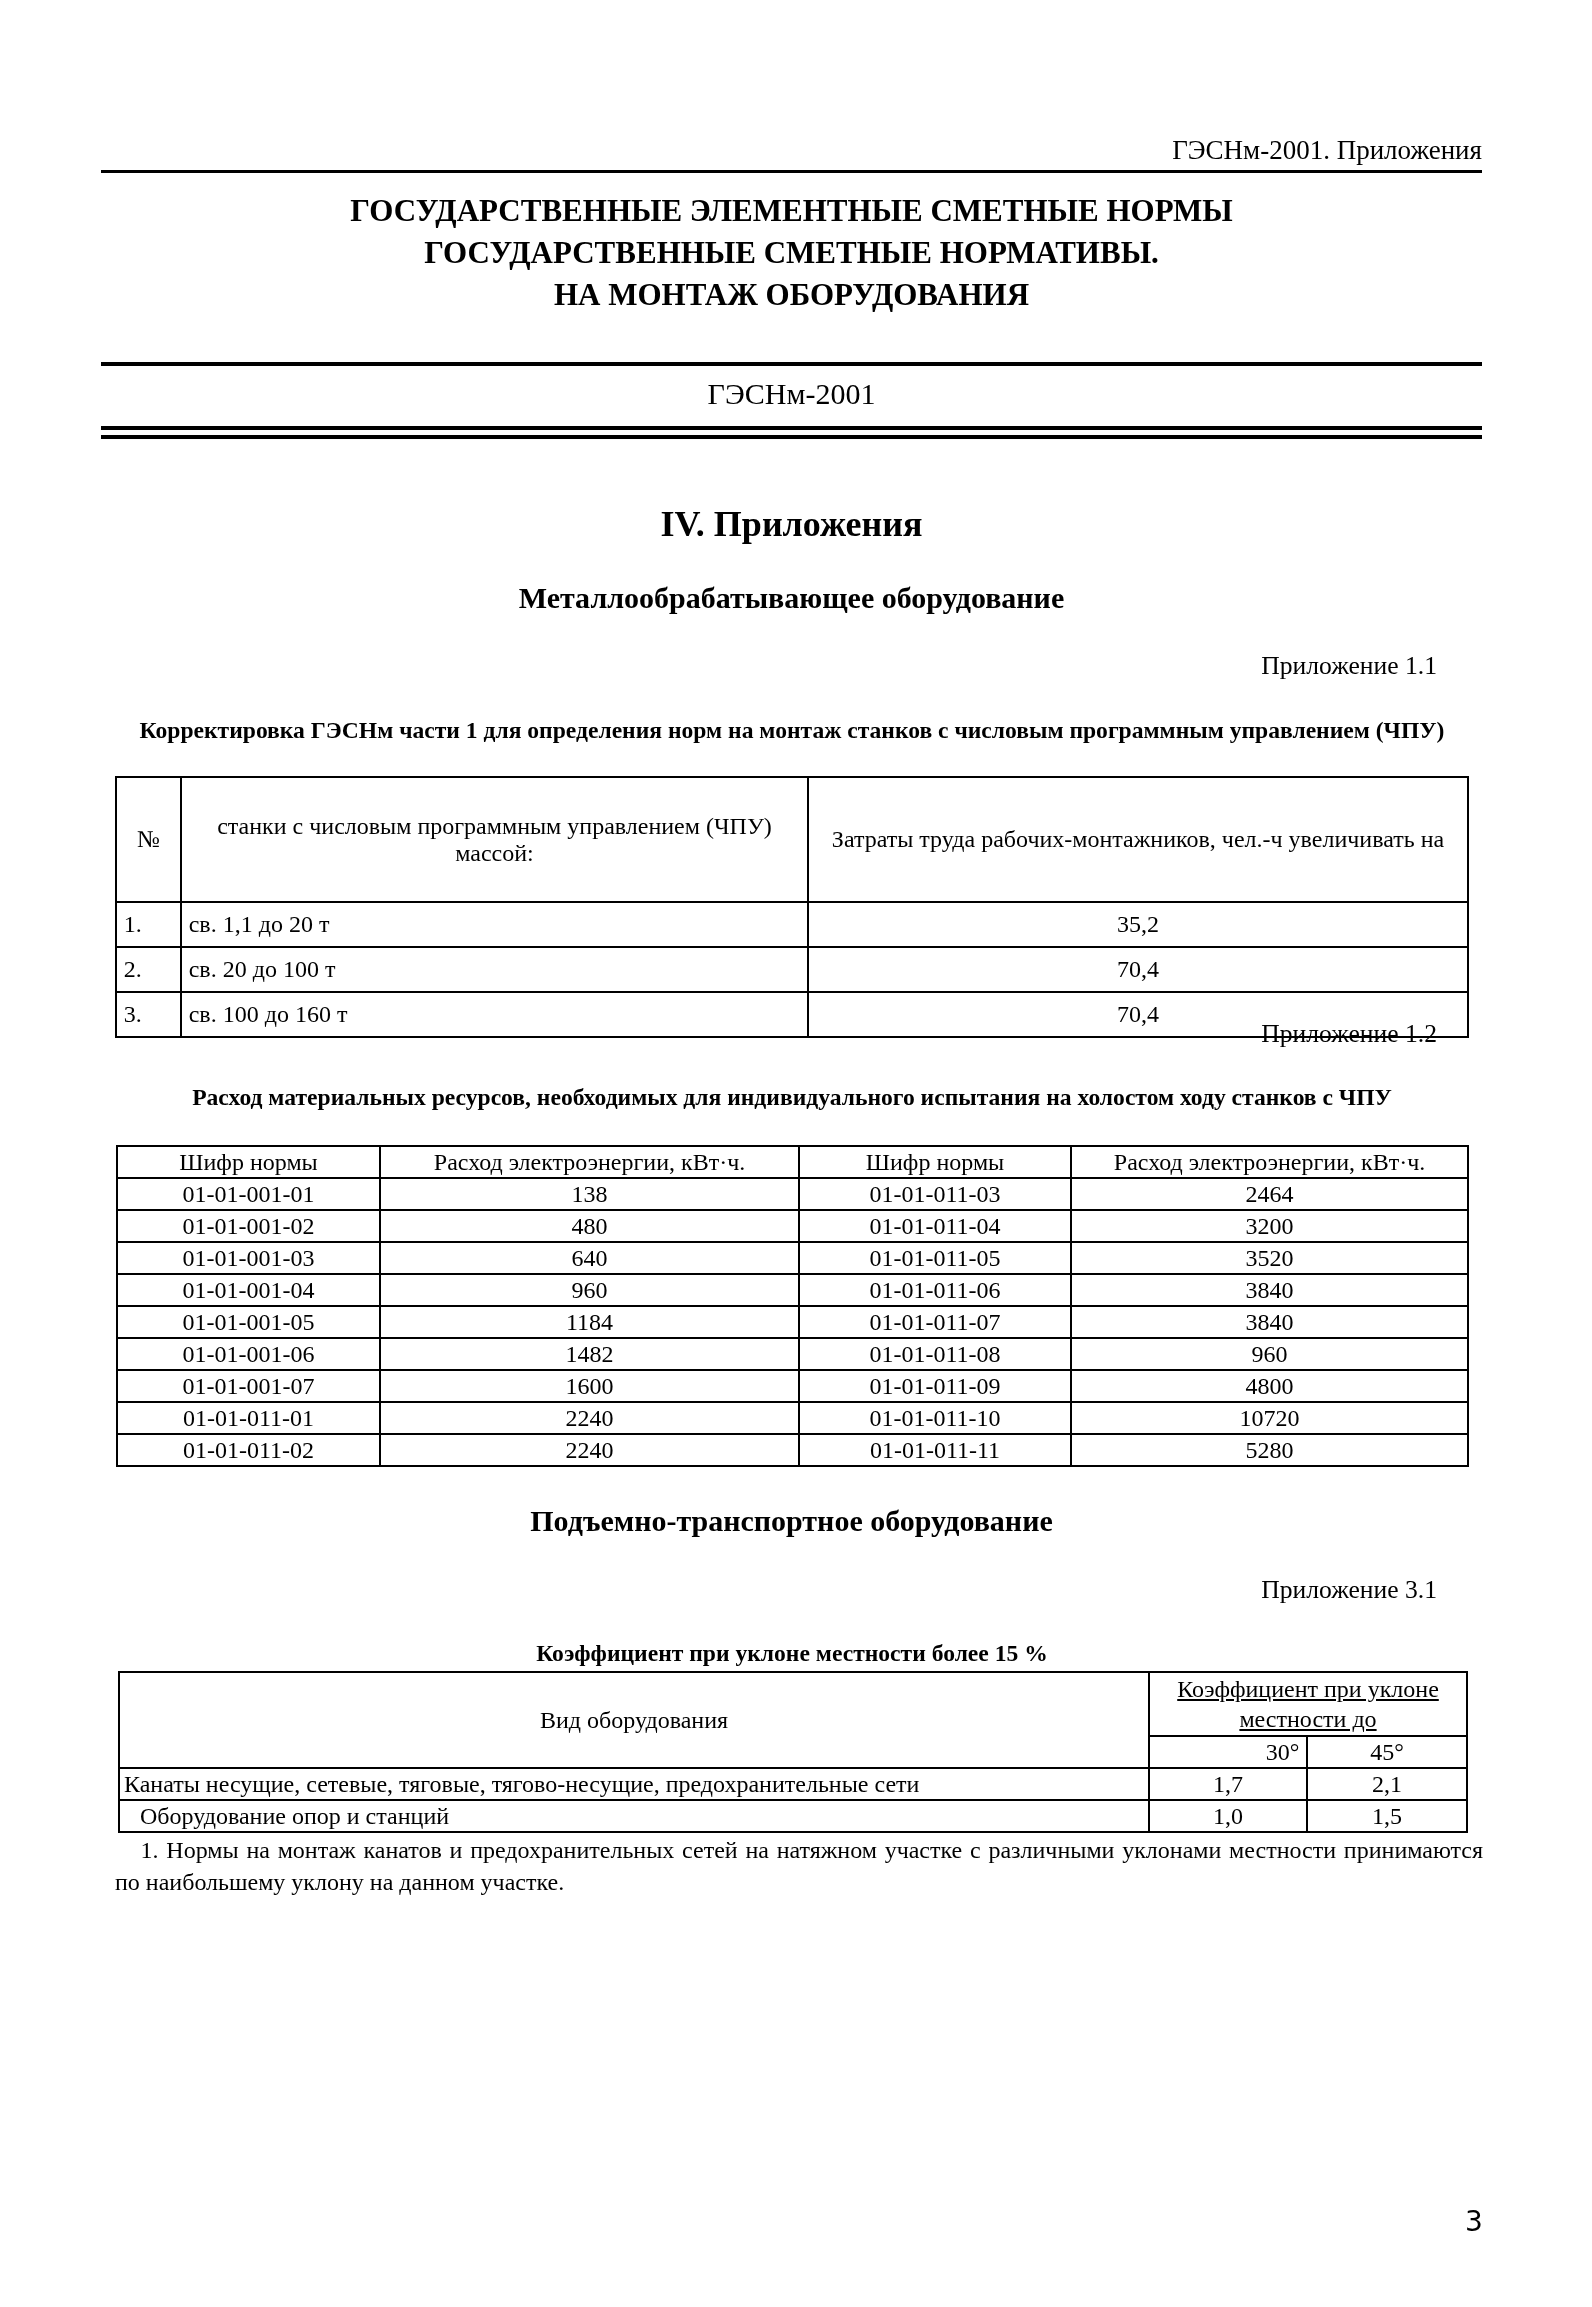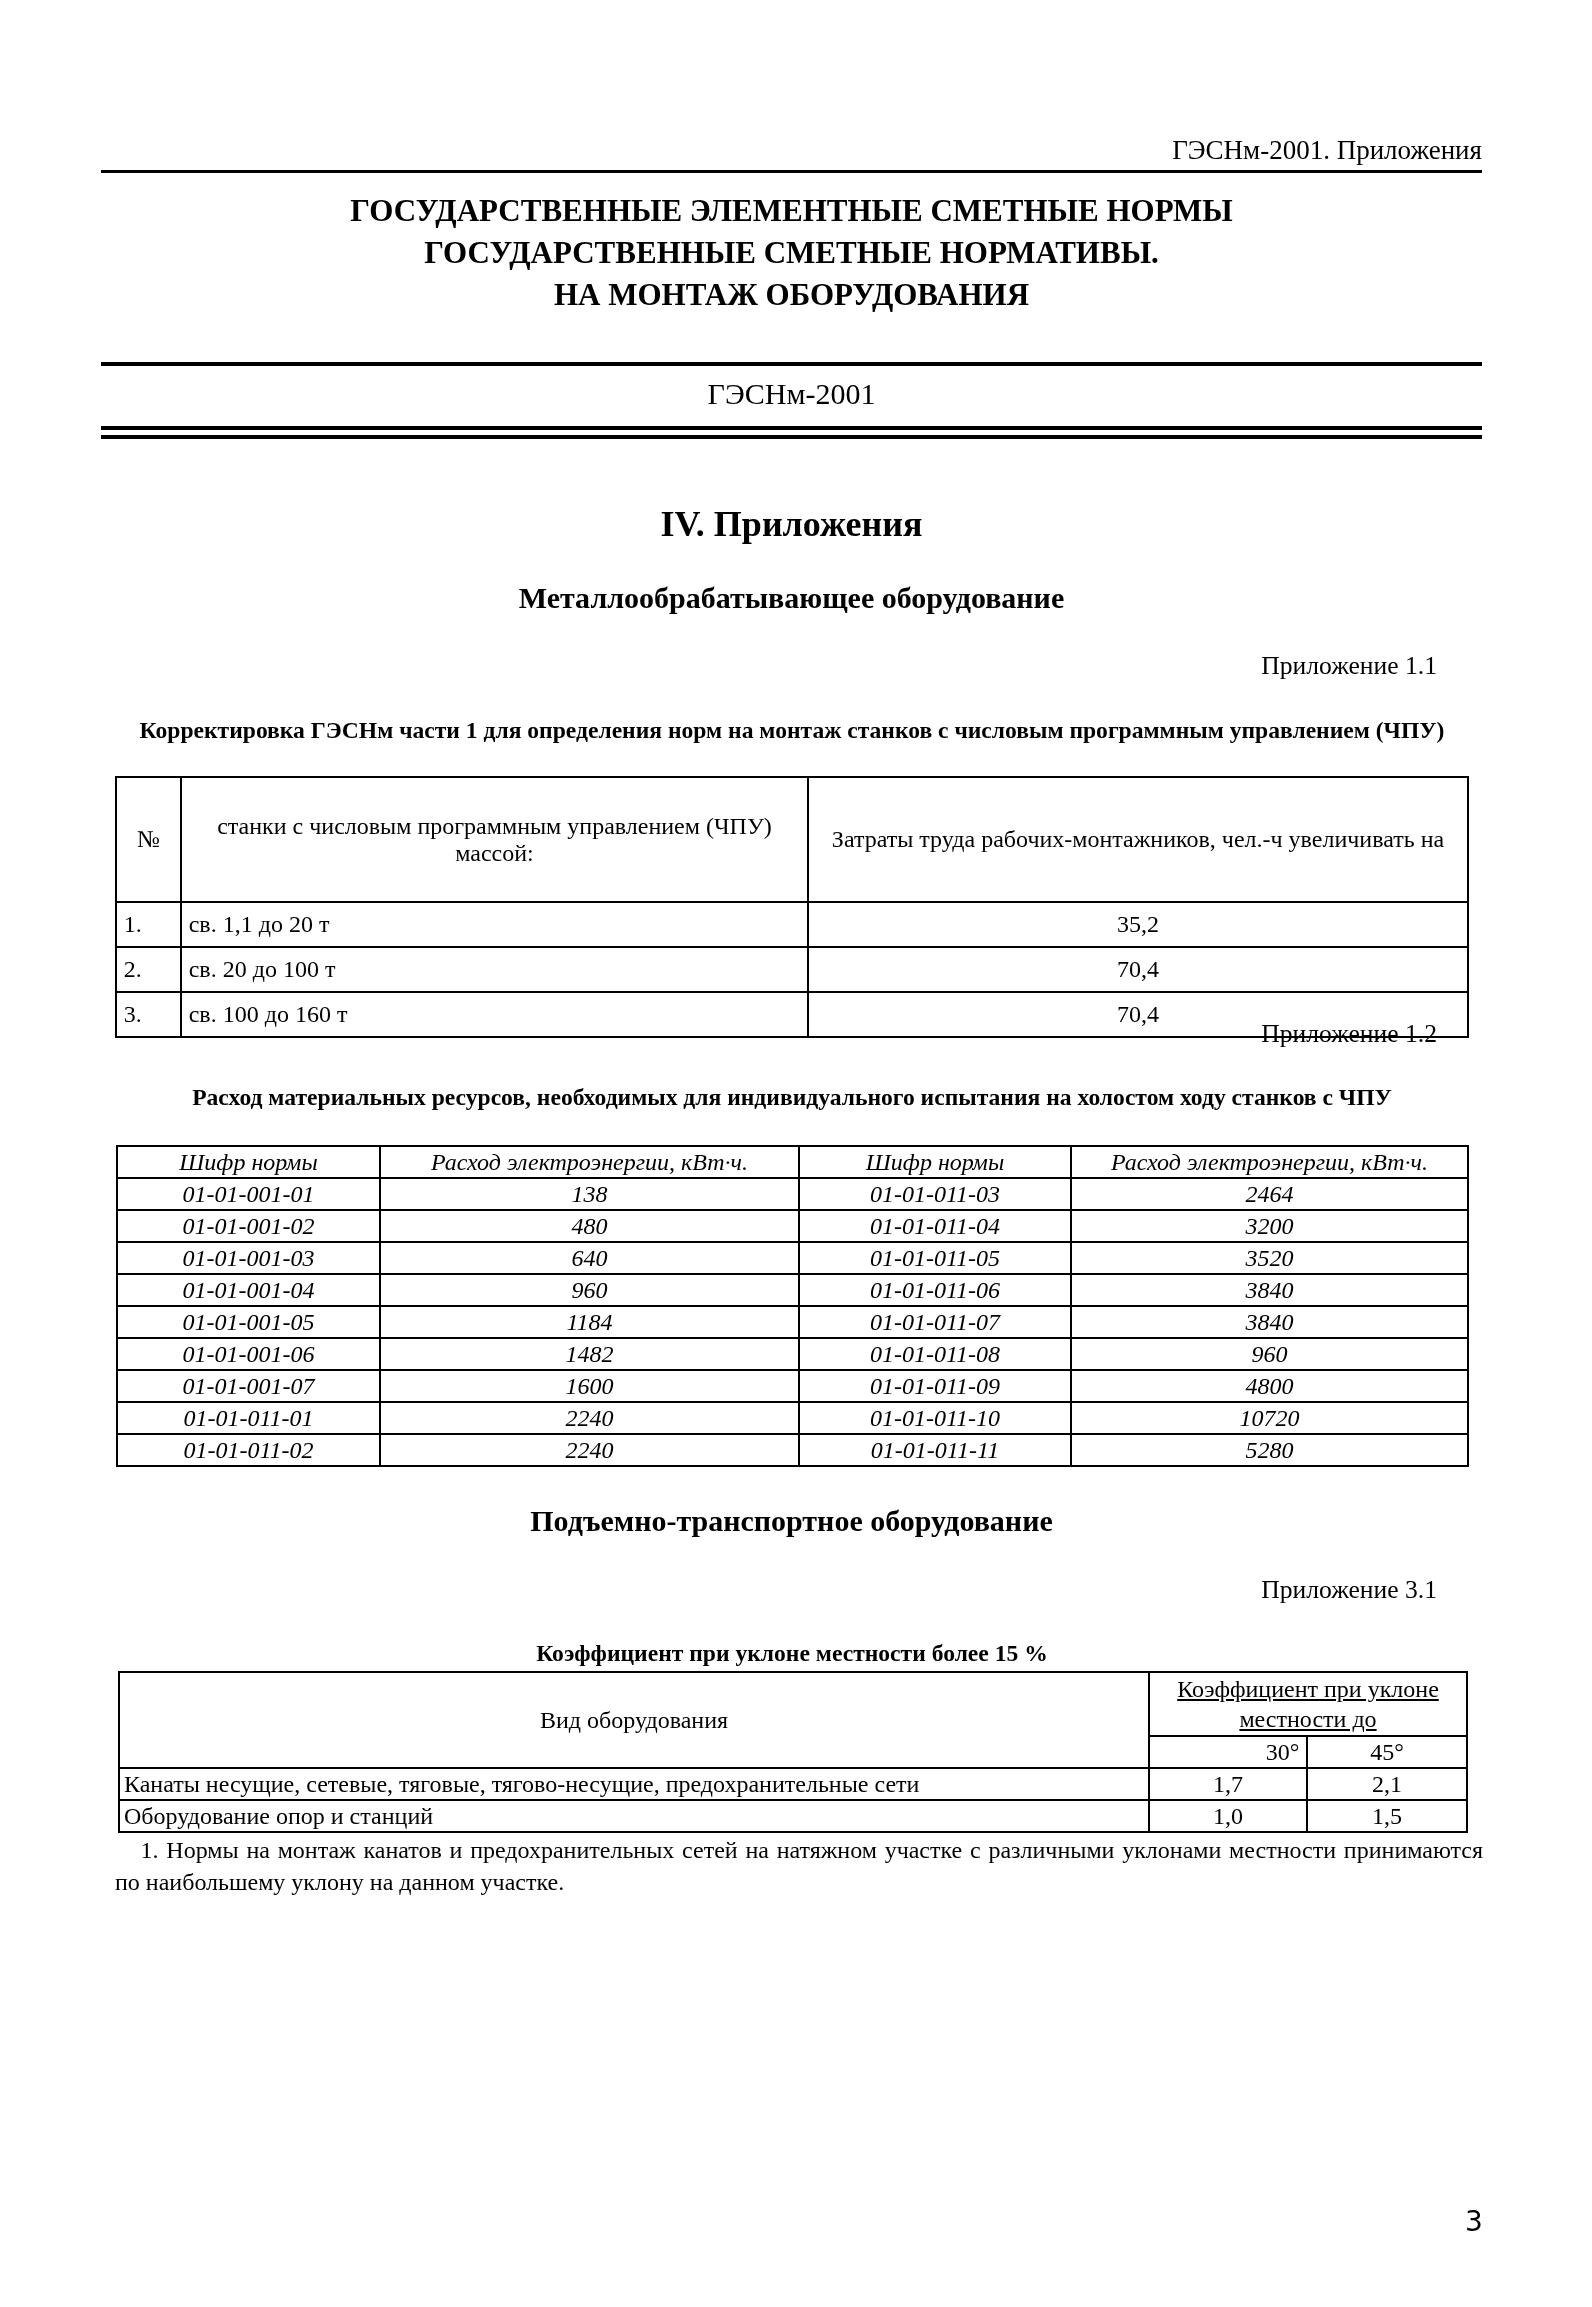--- a/index.html
+++ b/index.html
@@ -14,21 +14,21 @@
   .part-title { top: 503px; font-size: 36px; font-weight: bold; }
   .section-title { font-size: 30px; font-weight: bold; }
   .appendix { right: 155px; font-size: 25.6px; }
   .caption { left: 115px; width: 1354px; text-align: center; font-weight: bold; font-size: 23.6px; line-height: 28px; }
   table { position: absolute; border-collapse: collapse; font-size: 24px; }
   td, th { border: 2px solid #000; padding: 0 6.7px; font-weight: normal; }
   .t1 { left: 115px; top: 776px; width: 1354px; }
   .t1 td { height: 43px; line-height: 27px; }
   .t1 .hdr td { height: 123px; text-align: center; }
   .t2 { left: 116px; top: 1145px; width: 1353px; }
-  .t2 td { height: 30px; line-height: 27px; text-align: center; padding: 0 14px; font-style: italic; }
+  .t2 td { height: 30px; line-height: 27px; text-align: center; padding: 0 14px; }
   .t3 { left: 118px; top: 1671px; width: 1350px; }
   .t3 td { line-height: 30px; }
   .notes { left: 115px; width: 1368px; font-size: 24px; line-height: 32px; }
   .notes p { margin: 0; text-align: justify; text-indent: 25.6px; }
   .page-num { left: 1465px; top: 2205px; font-size: 28px; font-family: "DejaVu Sans", sans-serif; }
 </style>
 </head>
 <body>
 
 <div class="abs running-head">ГЭСНм-2001. Приложения</div>
@@ -175,21 +175,21 @@
   <tr>
     <td style="text-align:right; height:30px;">30°</td>
     <td style="text-align:center; height:30px;">45°</td>
   </tr>
   <tr>
     <td style="height:30px; padding-left:4px;">Канаты несущие, сетевые, тяговые, тягово-несущие, предохранительные сети</td>
     <td style="text-align:center">1,7</td>
     <td style="text-align:center">2,1</td>
   </tr>
   <tr>
-    <td style="height:30px; padding-left:4px;">Оборудование опор и станций</td>
+    <td style="height:30px; padding-left:20px;">Оборудование опор и станций</td>
     <td style="text-align:center">1,0</td>
     <td style="text-align:center">1,5</td>
   </tr>
 </tbody>
   </table>
 
 <div class="abs notes" style="top:1834px;">
   <p>1. Нормы на монтаж канатов и предохранительных сетей на натяжном участке с различными уклонами местности принимаются по наибольшему уклону на данном участке.</p>
 </div>
 

